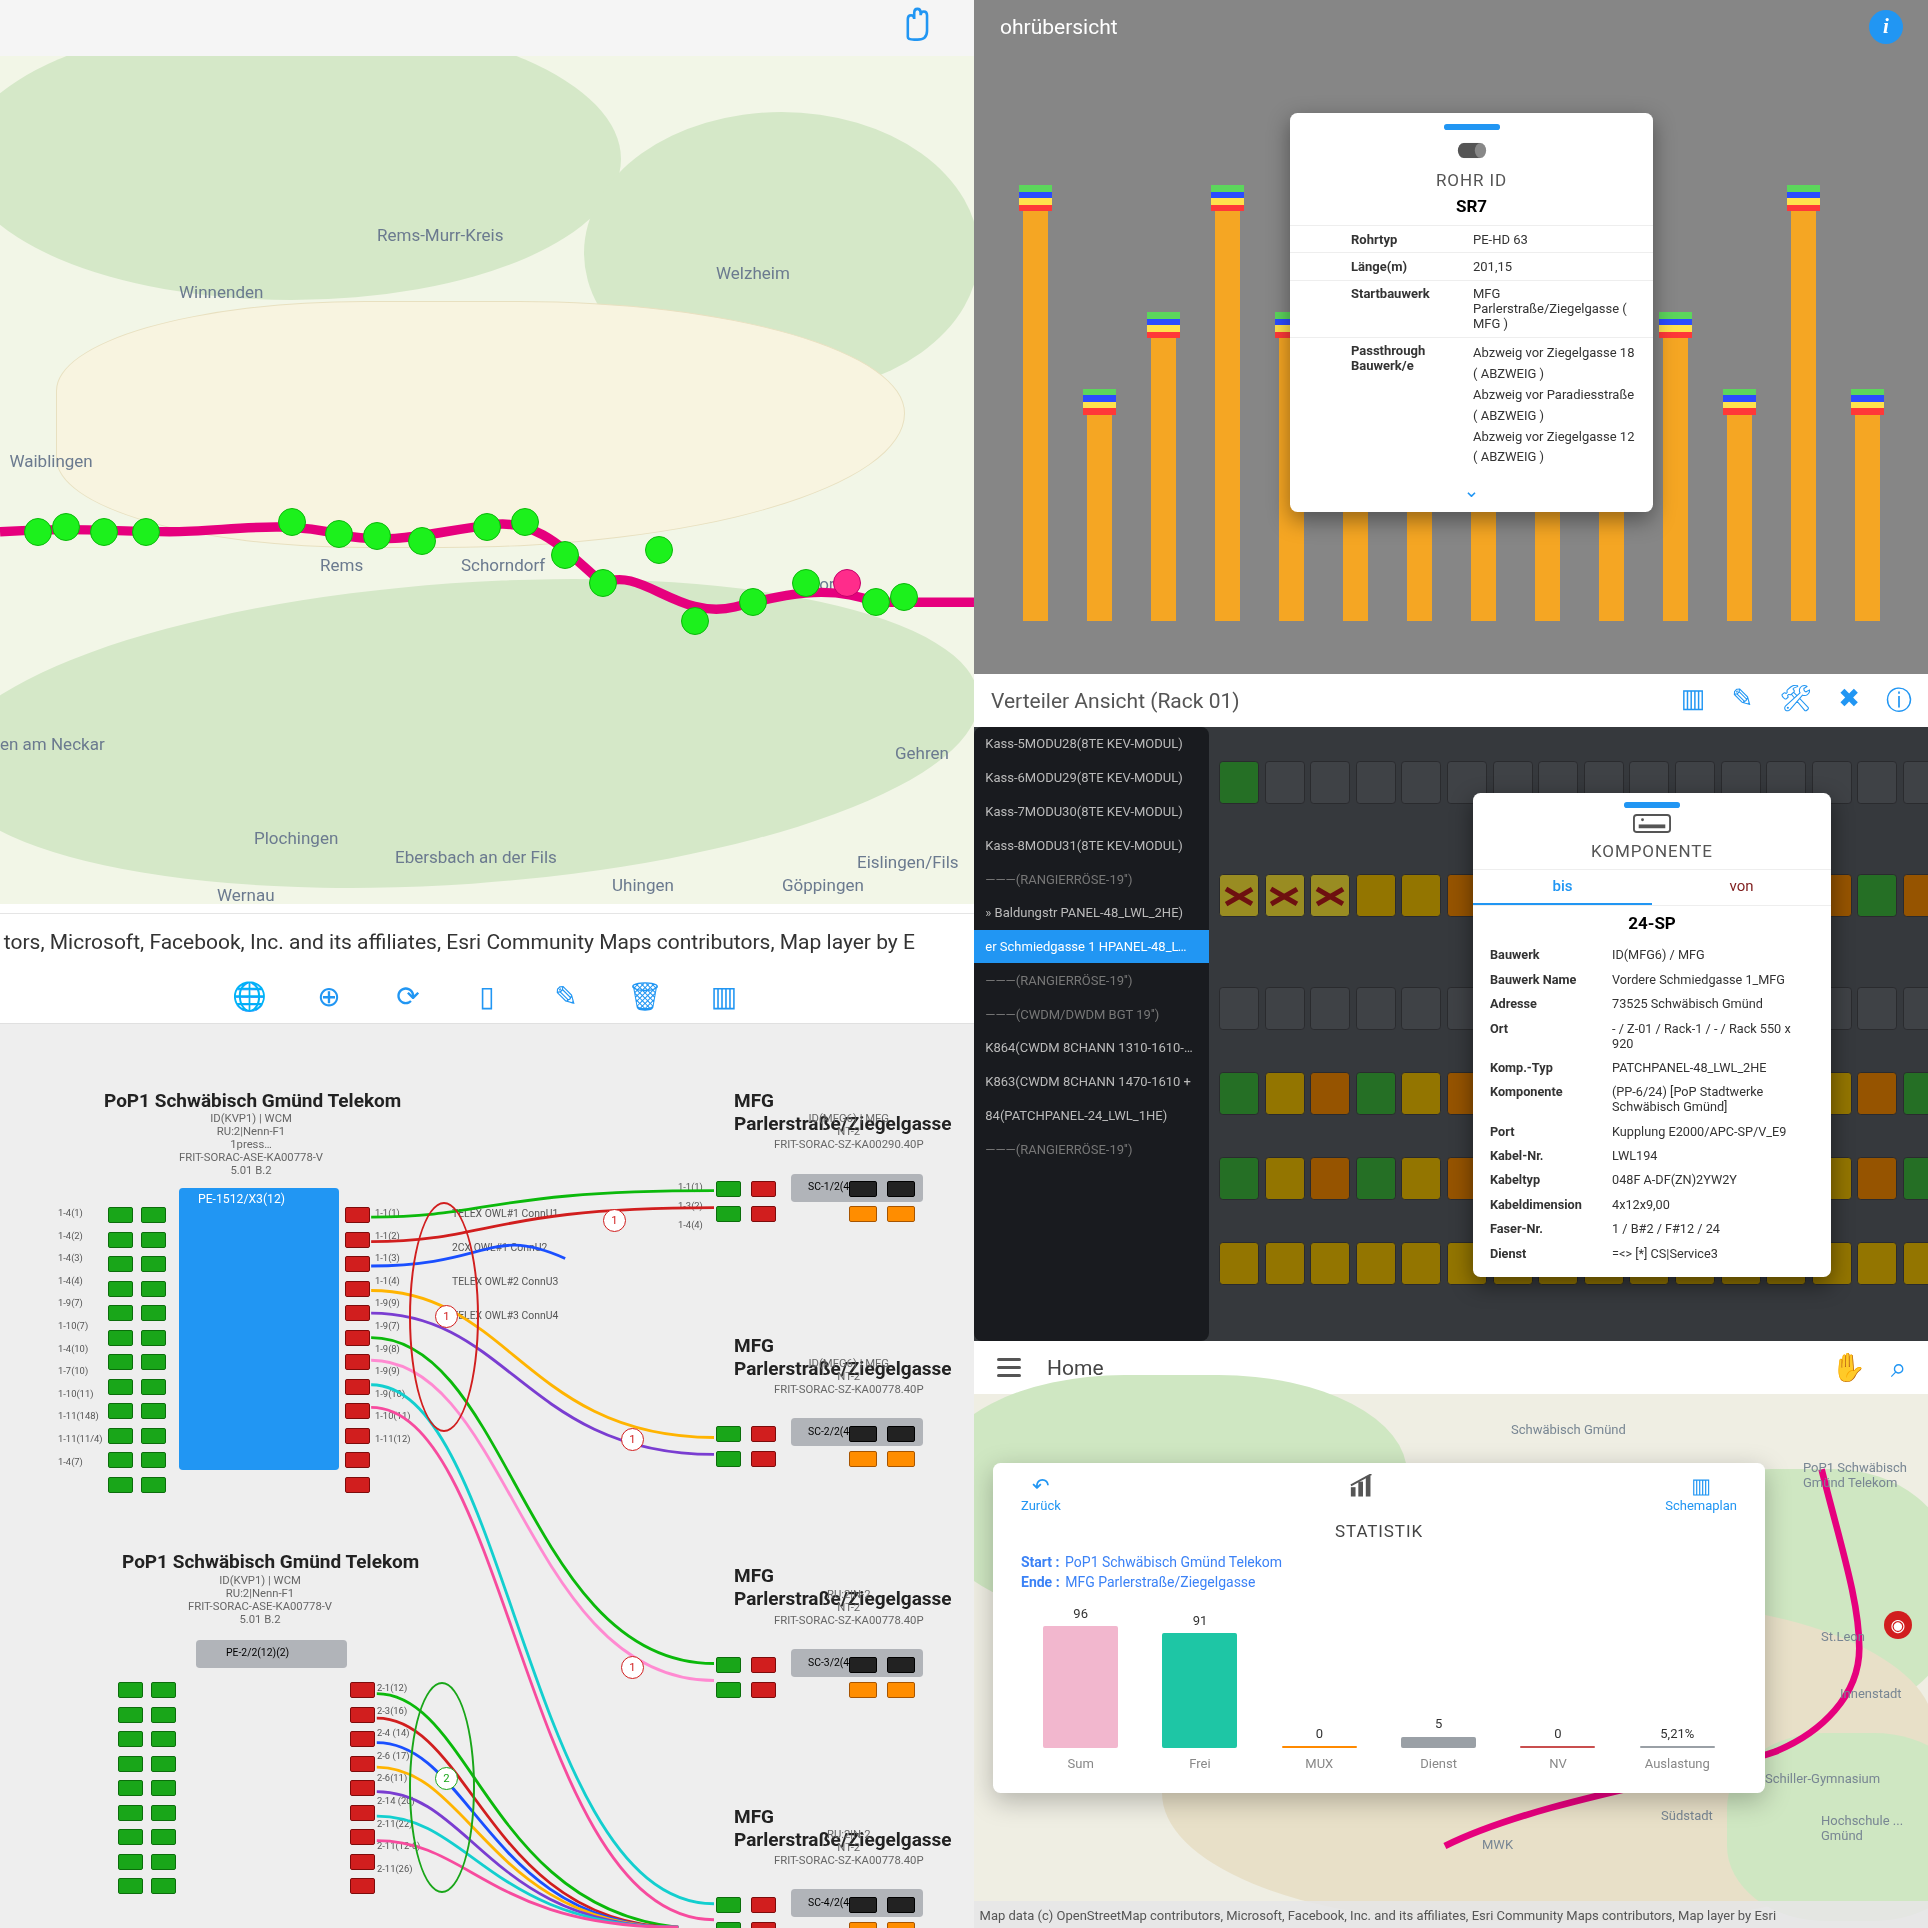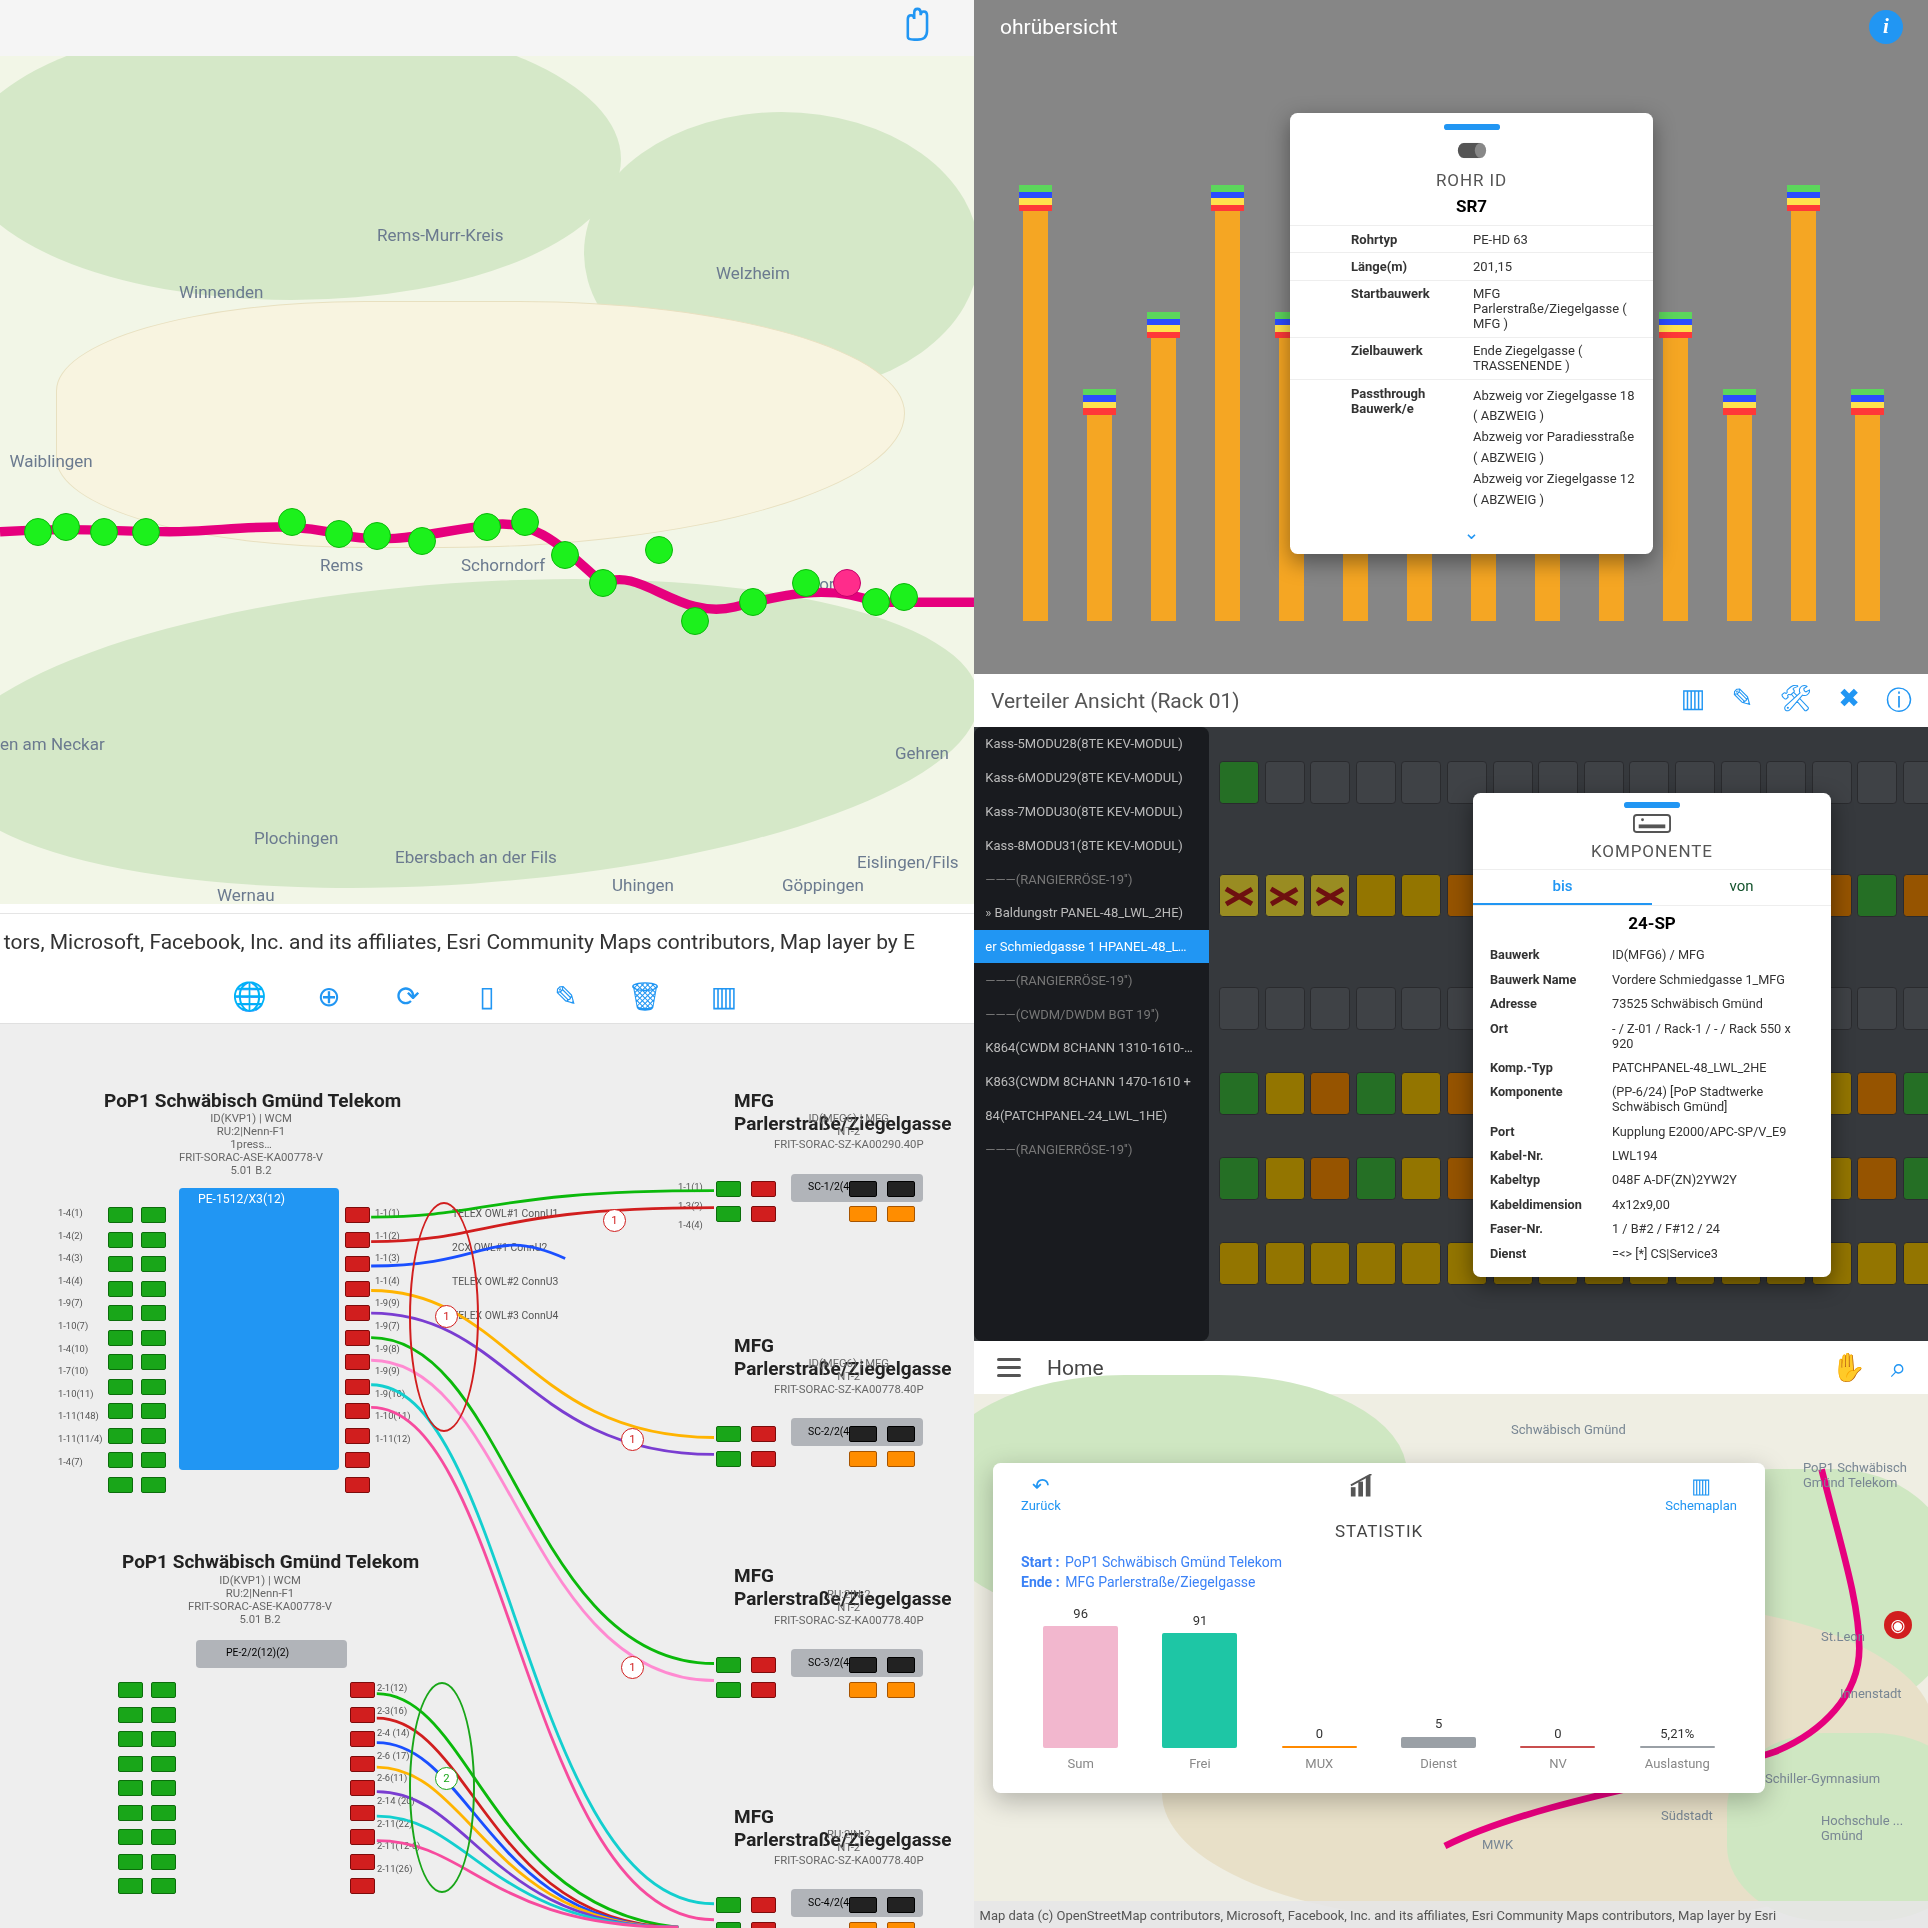--- a/index.html
+++ b/index.html
@@ -126,21 +126,21 @@
   .rack .slot.cross::before,.rack .slot.cross::after{content:"";position:absolute;background:#b71c1c;}
   .rack .slot.cross::before{left:3.8px;right:3.8px;top:19px;height:4.7px;transform:rotate(30deg);}
   .rack .slot.cross::after{left:3.8px;right:3.8px;top:19px;height:4.7px;transform:rotate(-30deg);}
   .panelC-card{
     position:absolute; left:499px; top:66px; width:358px;
     background:#fff; border-radius:7.5px; box-shadow:0 7.5px 22.6px rgba(0,0,0,.45);
     z-index:5; padding:9.4px 0 11.3px 0;
   }
   .comp-icon{ text-align:center; color:#666; margin:0 auto 3.8px auto;}
   .panelC-card .tabs{ display:flex; border-top:0.9px solid #eee; border-bottom:0.9px solid #eee; margin:7.5px 0;}
-  .panelC-card .tabs .tab{ flex:1; text-align:center; padding:7.5px 0; font-size:15px; color:#14532d;}
+  .panelC-card .tabs .tab{ flex:1; text-align:center; padding:7.5px 0; font-size:15px; color:#7f1d1d;}
   .panelC-card .tabs .tab.active{ color:#2196f3; border-bottom:2.8px solid #2196f3; font-weight:500;}
   .kv2{ display:flex; font-size:12.7px; padding:4.7px 17px;}
   .kv2 .k{ width:122px; font-weight:bold; color:#333;}
   .kv2 .v{ flex:1; color:#333;}
 
   
   .panelD{ background:#eeeeee;}
   .panelD-toolbar{
     height:53px; display:flex; justify-content:center; align-items:center; gap:41px;
     border-bottom:0.9px solid #e0e0e0; background:#fff;
@@ -430,24 +430,20 @@
             <div class="v">PE-HD 63</div>
           </div>
           <div class="kv">
             <div class="k">Länge(m)</div>
             <div class="v">201,15</div>
           </div>
           <div class="kv">
             <div class="k">Startbauwerk</div>
             <div class="v">MFG Parlerstraße/Ziegelgasse ( MFG )</div>
           </div>
-          <div class="kv">
-            <div class="k">Zielbauwerk</div>
-            <div class="v">Ende Ziegelgasse ( TRASSENENDE )</div>
-          </div>
         </div>
       <div class="kv">
         <div class="k">Passthrough Bauwerk/e</div>
         <div class="v" id="passthroughVals">
             <span class="sub">Abzweig vor Ziegelgasse 18 ( ABZWEIG )</span>
             <span class="sub">Abzweig vor Paradiesstraße ( ABZWEIG )</span>
             <span class="sub">Abzweig vor Ziegelgasse 12 ( ABZWEIG )</span>
           </div>
       </div>
       <div class="down-chevron">⌄</div>

